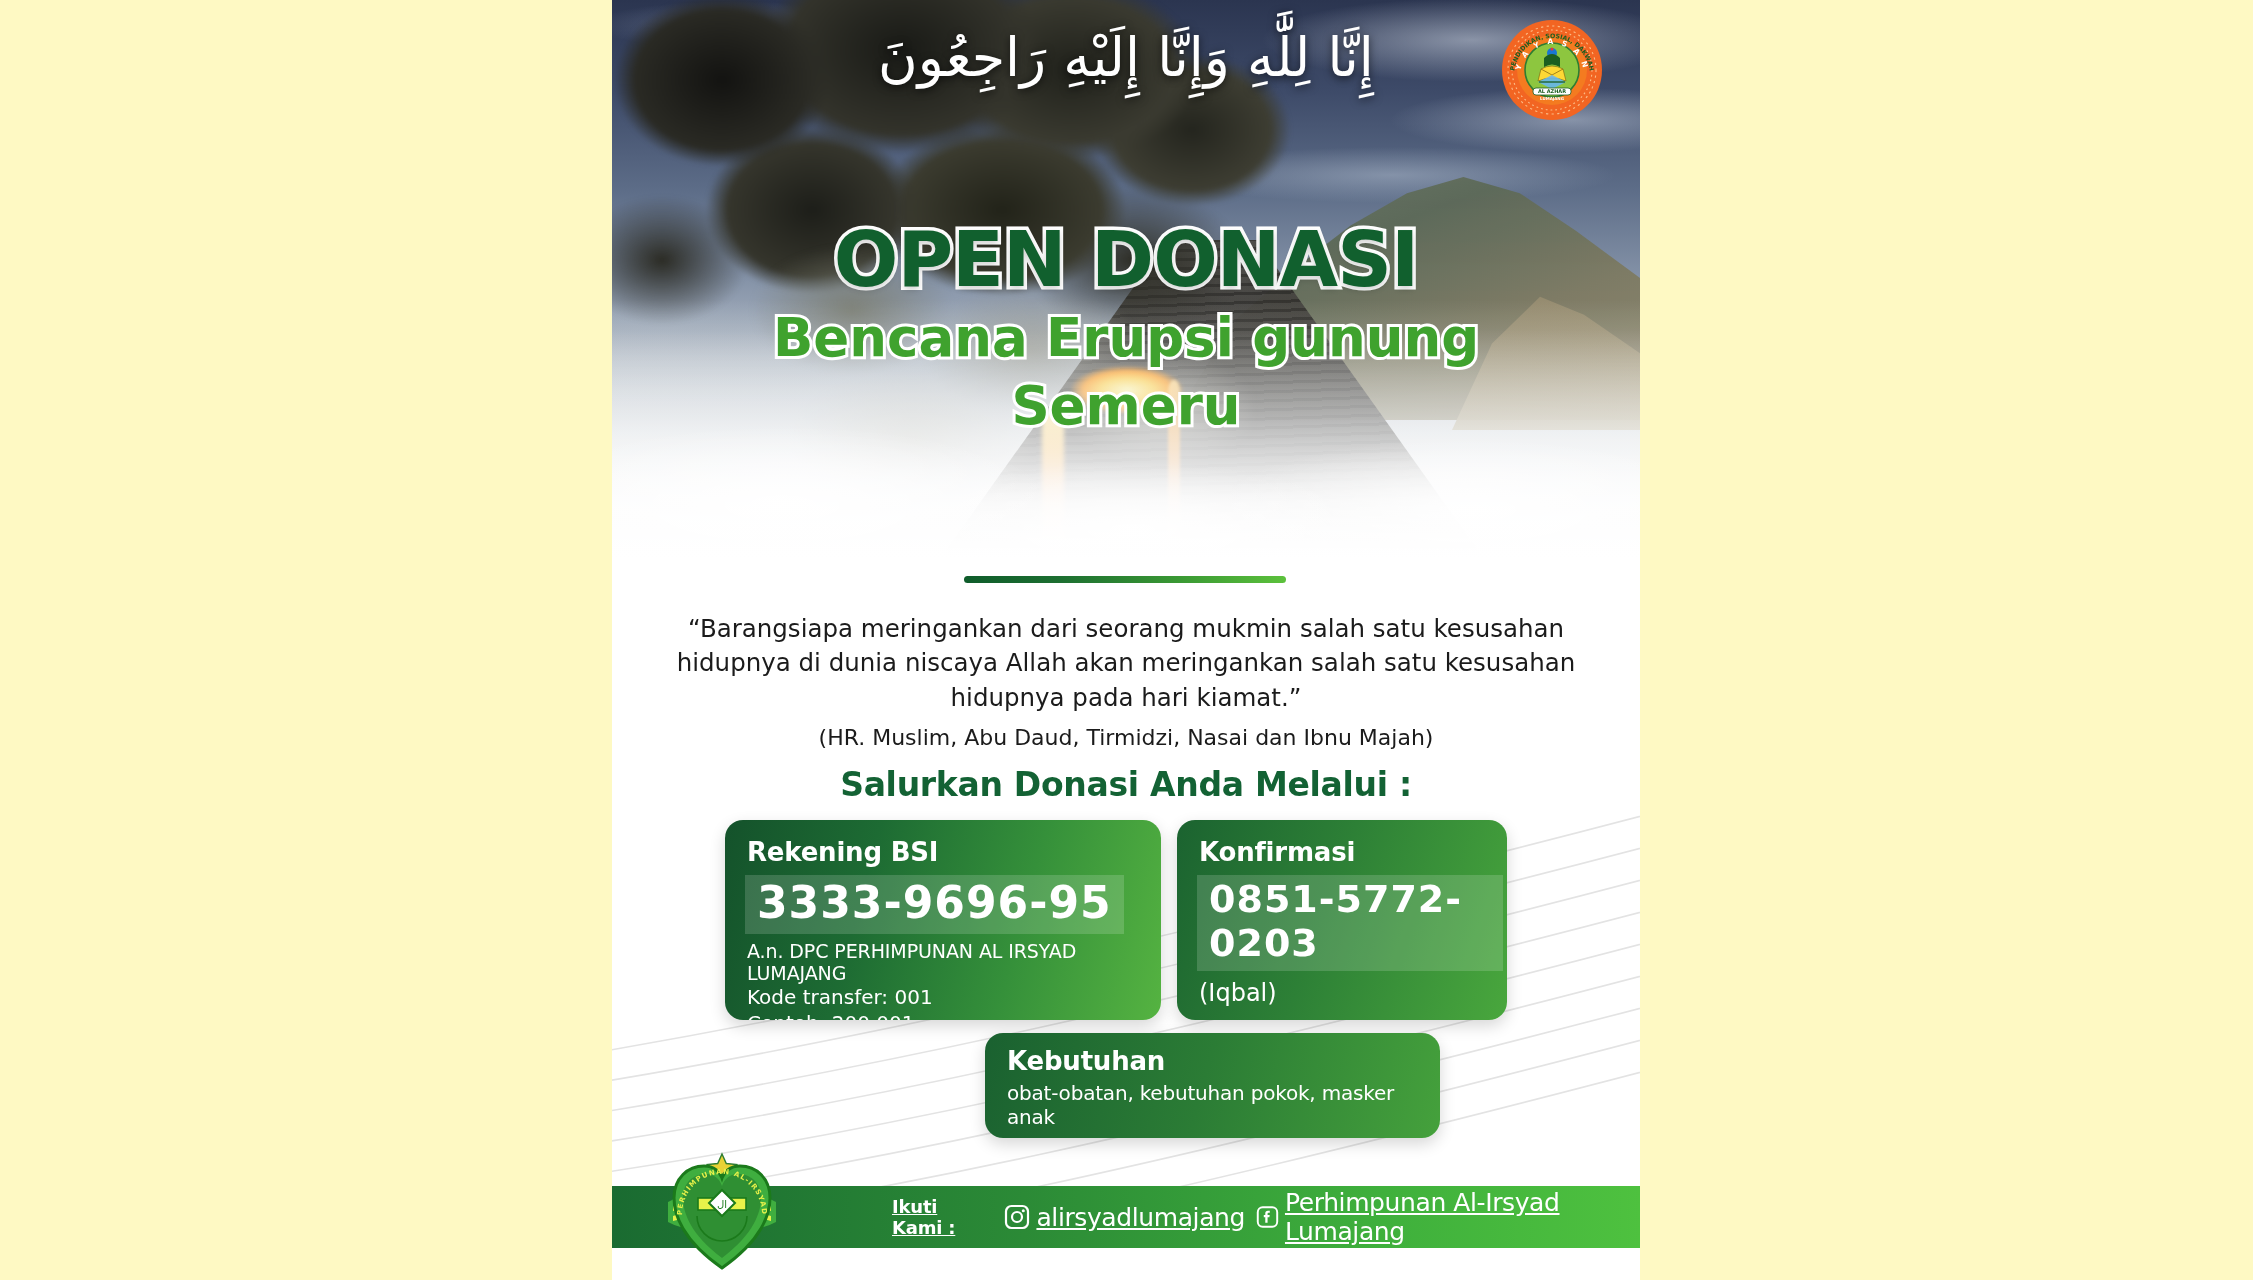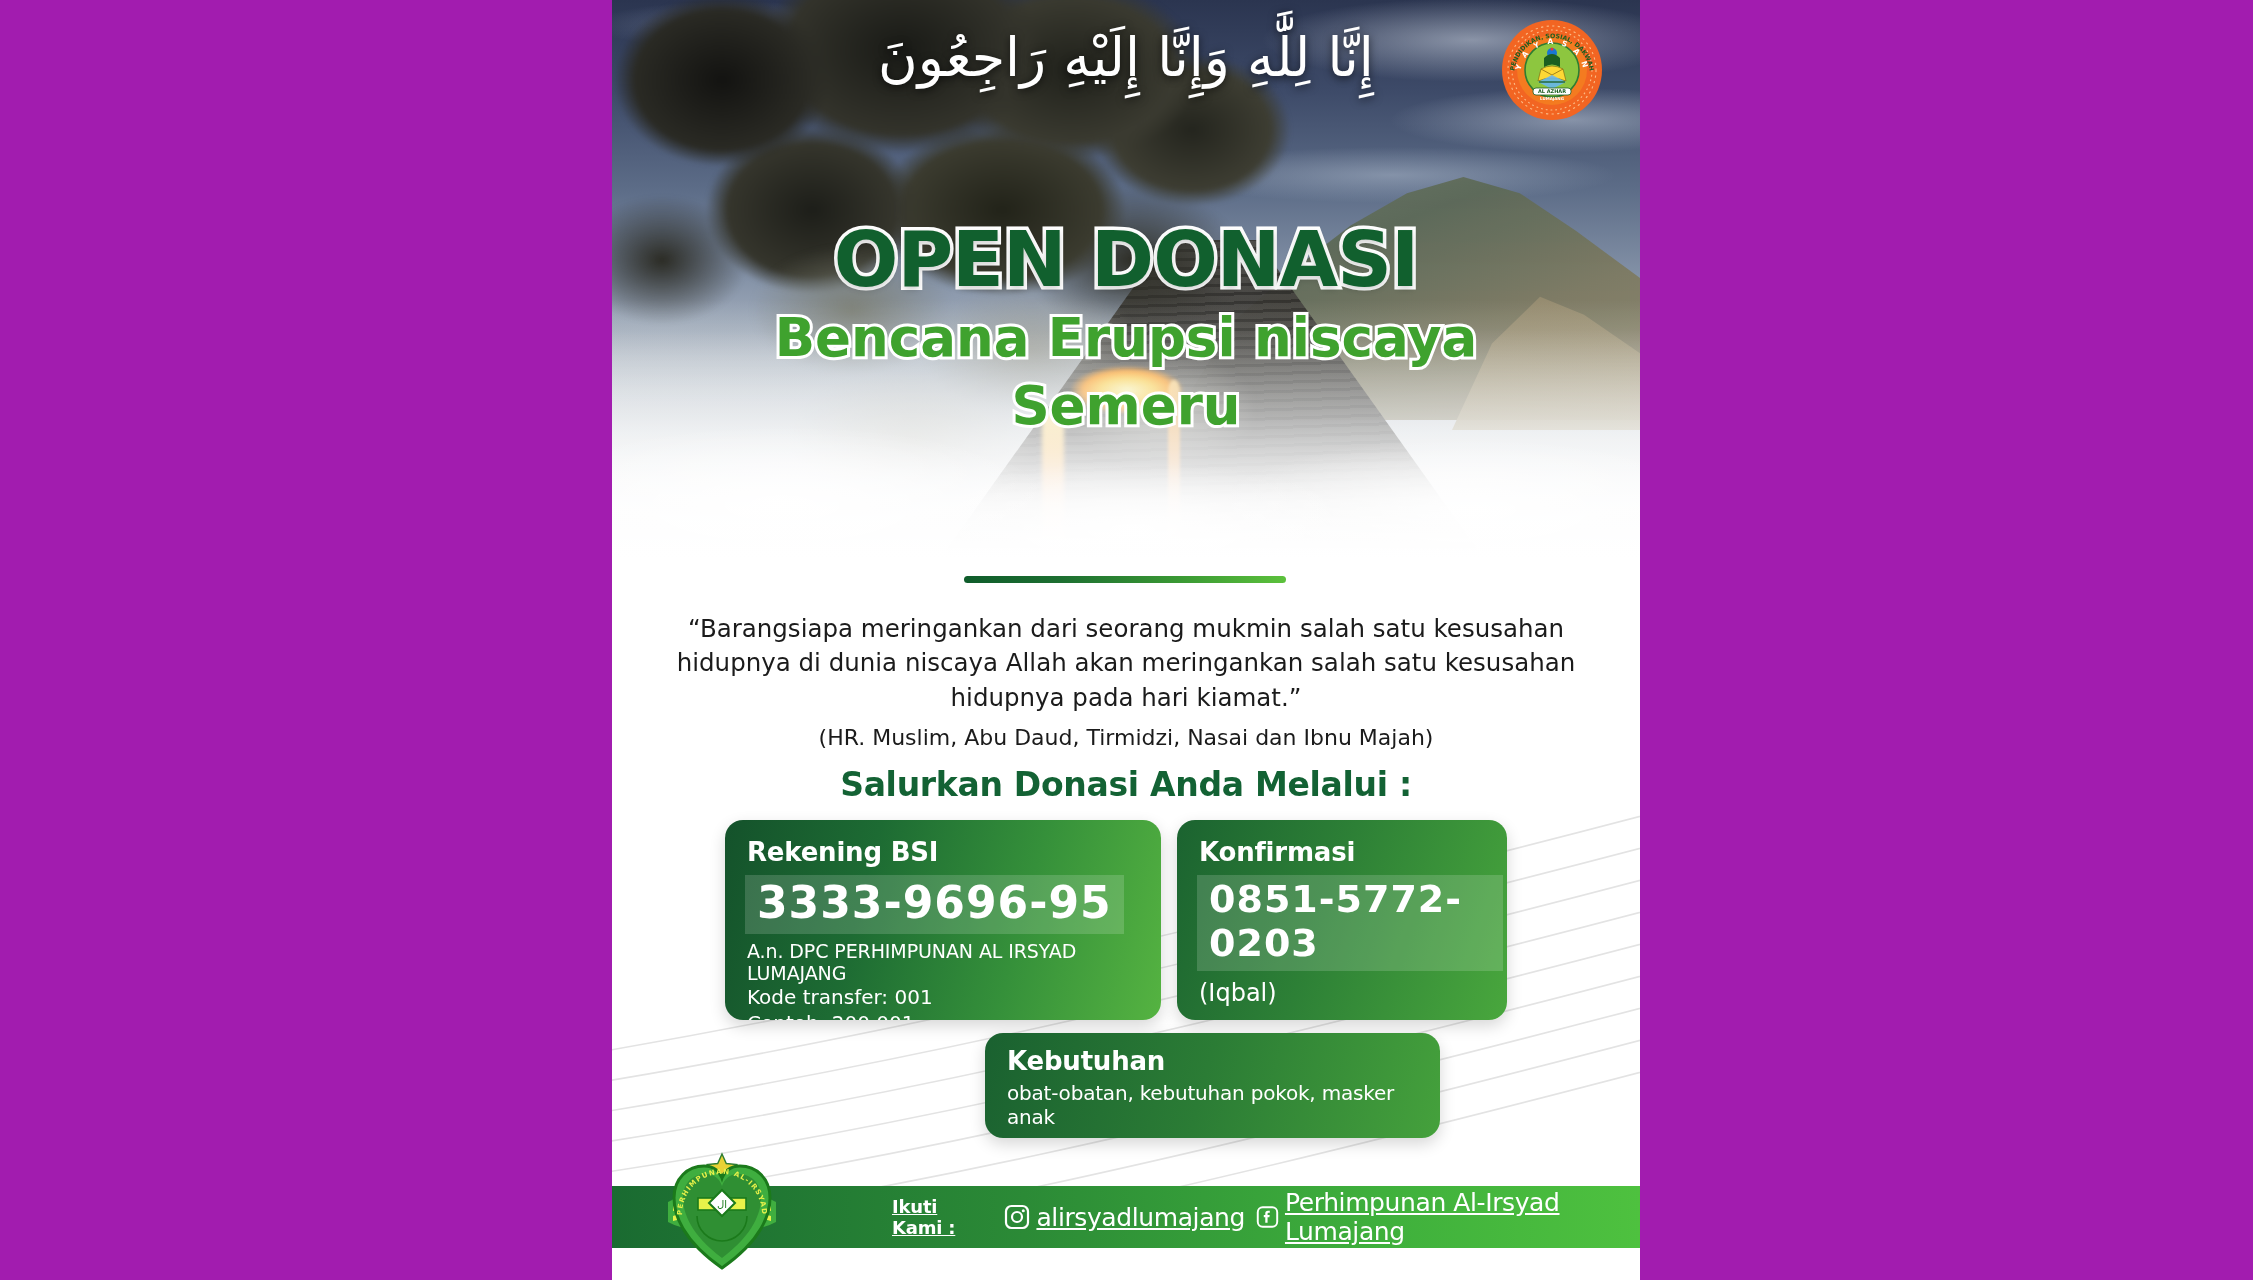--- a/index.html
+++ b/index.html
@@ -2,21 +2,21 @@
 <html><head>
 <meta charset="utf-8">
 <style>
   * { margin:0; padding:0; box-sizing:border-box; }
   html,body{
     width:2253px; height:1280px;
     background:#ffffff;
     font-family:"Liberation Sans", sans-serif;
     overflow:hidden;
   }
-  #stage{ position:relative; width:2253px; height:1280px; background:#a21caf; }
+  #stage{ position:relative; width:2253px; height:1280px; background:#fef9c3; }
 
   
   #poster{
     position:absolute; left:612px; top:0; width:1028px; height:1280px;
     background:#ffffff; overflow:hidden;
   }
 
   
   .bg-curves{ position:absolute; left:0; top:760px; width:1028px; height:460px; z-index:1; pointer-events:none; }
 
@@ -278,21 +278,21 @@
       <path d="M41,51 l11,6 l11,-6" fill="none" stroke="#7b5e0a" stroke-width=".7"></path>
       <path d="M38,64 l14,-7 l14,7 l-14,7 z" fill="#64b5f6" opacity=".85"></path>
       <path d="M39,64 l26,0" stroke="#1b5e20" stroke-width="1.3"></path>
       <rect x="33" y="70" width="38" height="7" rx="3" fill="#ffffff" stroke="#1b5e20" stroke-width=".8"></rect>
       <text x="52" y="75.4" font-family="'DejaVu Sans',sans-serif" font-size="5" font-weight="bold" fill="#1b5e20" text-anchor="middle">AL AZHAR</text>
       <text x="52" y="81.6" font-family="'DejaVu Sans',sans-serif" font-size="4" font-weight="bold" fill="#ffffff" text-anchor="middle">LUMAJANG</text>
     </svg>
 
     <div class="title-wrap">
       <div class="title-main">OPEN DONASI</div>
-      <div class="title-sub">Bencana Erupsi niscaya</div>
+      <div class="title-sub">Bencana Erupsi gunung</div>
       <div class="title-sub">Semeru</div>
     </div>
     <div class="divider"></div>
 
     <div class="quote">“Barangsiapa meringankan dari seorang mukmin salah satu kesusahan hidupnya di dunia niscaya Allah akan meringankan salah satu kesusahan hidupnya pada hari kiamat.”</div>
     <div class="quote-src">(HR. Muslim, Abu Daud, Tirmidzi, Nasai dan Ibnu Majah)</div>
     <div class="salurkan">Salurkan Donasi Anda Melalui :</div>
 
     <div class="card card-bsi">
       <div class="pad">

